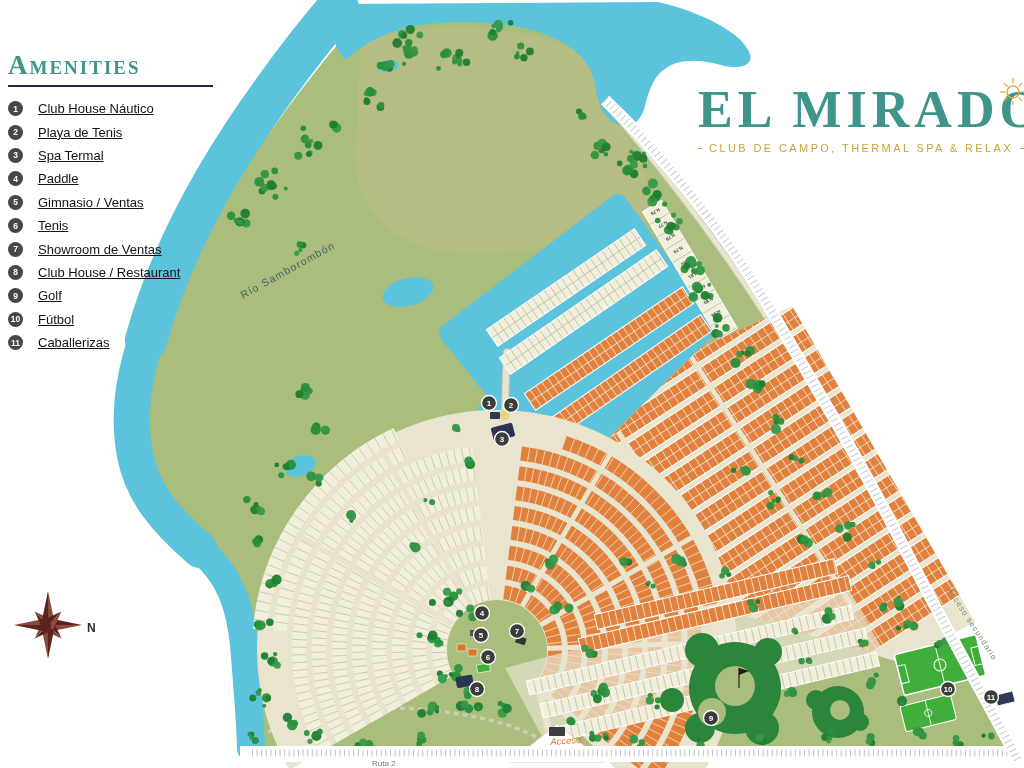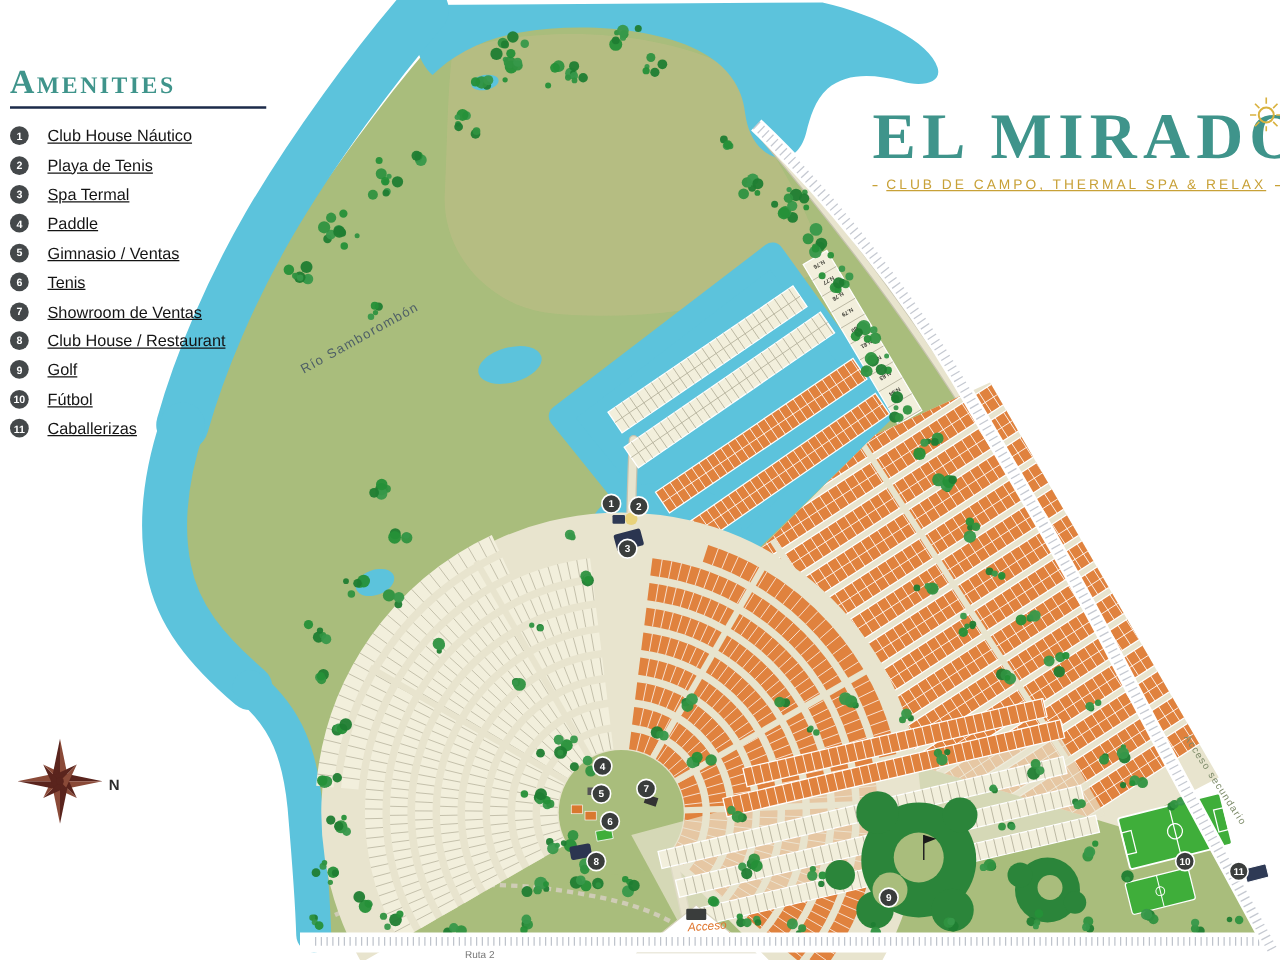--- a/index.html
+++ b/index.html
@@ -19,21 +19,21 @@
          font-size:8.5px;font-weight:bold;display:flex;align-items:center;
          justify-content:center;flex:0 0 15px;}
   .am-label{margin-left:15px;font-size:13px;color:#141414;text-decoration:underline;}
 
   
   .logo{position:absolute;left:698px;top:80px;width:326px;z-index:5;text-align:center;}
   .logo h2{margin:0;font-family:"Liberation Serif",serif;font-size:52px;
            font-weight:bold;color:#3f948b;letter-spacing:5px;white-space:nowrap;}
   .logo .sub{margin-top:3px;display:flex;align-items:center;gap:7px;
              color:#c8a137;font-size:11px;letter-spacing:2.4px;
-             font-variant:small-caps;white-space:nowrap;text-decoration:underline;}
+             font-variant:small-caps;white-space:nowrap;}
   .logo .sub::before,.logo .sub::after{content:"";flex:1;height:1px;background:#c8a137;}
   .sun{position:absolute;right:-4px;top:-4px;}
 
   
   text{font-family:"Liberation Sans",sans-serif;}
   .lbl-river{font-size:10.5px;fill:#4e5f66;letter-spacing:1.2px;}
   .lbl-sec{font-size:8px;fill:#7c8a68;letter-spacing:1px;}
   .lbl-route{font-size:8px;fill:#777;}
   .lbl-n{font-size:12px;font-weight:bold;fill:#2b2b2b;}
   .lbl-acceso{font-size:9.5px;font-style:italic;fill:#e0762f;}

